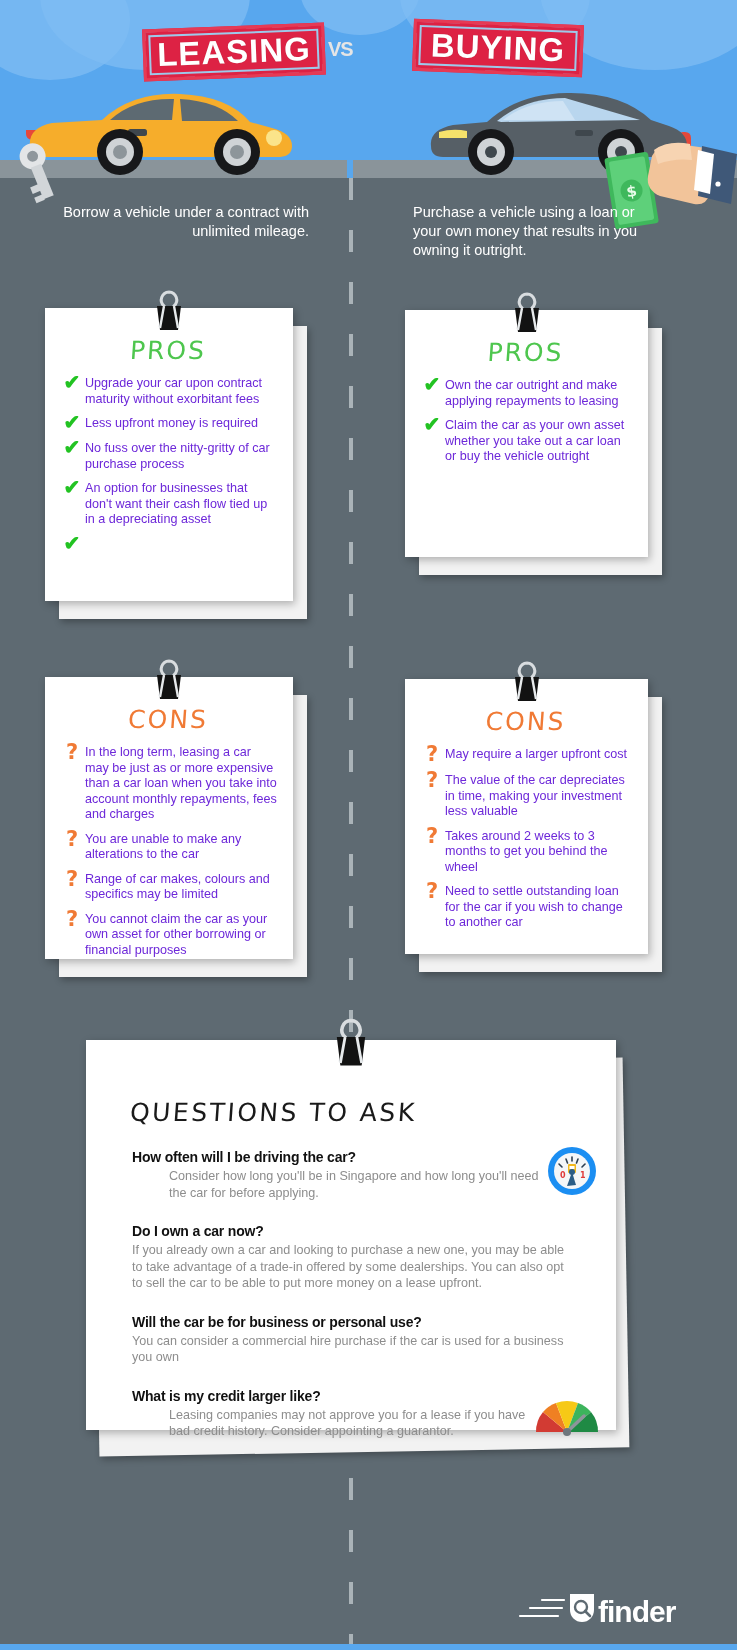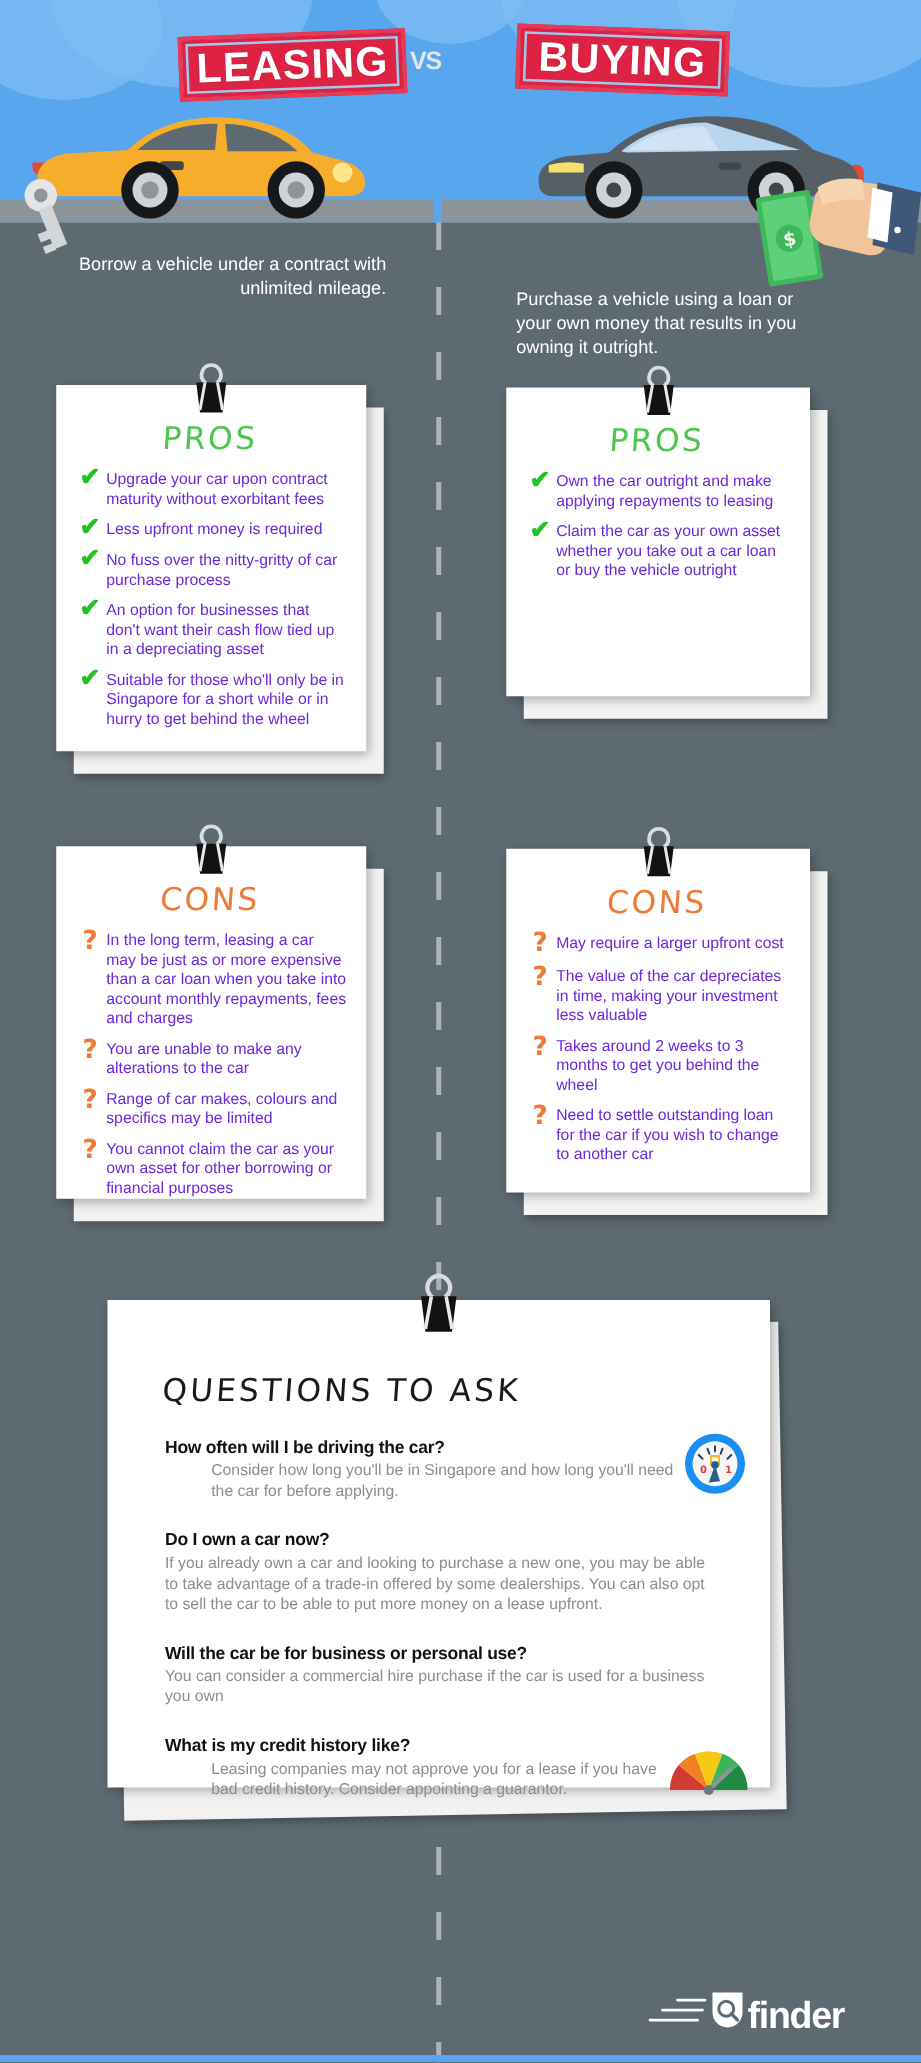--- a/index.html
+++ b/index.html
@@ -99,21 +99,21 @@
   }
 
   
   .intro {
     position: absolute;
     color: #ffffff;
     font-size: 14.5px;
     line-height: 19px;
   }
   #intro-left  { left: 59px;  top: 203px; width: 250px; text-align: right; }
-  #intro-right { left: 413px; top: 203px; width: 250px; margin-top: 28px; }
+  #intro-right { left: 413px; top: 203px; width: 250px; }
 
   
   .card-wrap { position: absolute; }
   .sheet-back {
     position: absolute; left: 14px; top: 18px;
     width: 100%; height: 100%;
     background: #f2f2f2;
     box-shadow: 2px 3px 7px rgba(0,0,0,.30);
   }
   .sheet {
@@ -297,21 +297,20 @@
           <li>
             <span class="bullet"><span class="check">✔</span></span>
             <span class="txt">No fuss over the nitty-gritty of car purchase process</span>
           </li>
           <li>
             <span class="bullet"><span class="check">✔</span></span>
             <span class="txt">An option for businesses that don't want their cash flow tied up in a depreciating asset</span>
           </li>
           <li>
             <span class="bullet"><span class="check">✔</span></span>
-            <span class="txt">Suitable for those who'll only be in Singapore for a short while or in hurry to get behind the wheel</span>
           </li>
         </ul>
     </div>
     <svg class="clip" viewBox="0 0 44 42">
       <path d="M22 2 a8 8 0 0 1 5 14 L31 37 M22 2 a8 8 0 0 0 -5 14 L13 37" stroke="#d9dde0" stroke-width="3" fill="none"></path>
       <path d="M10 16 L34 16 L31 40 L13 40 Z" fill="#121212"></path>
       <path d="M27 16 L31 38 M17 16 L13 38" stroke="#e7eaec" stroke-width="2.4" fill="none"></path>
     </svg>
   </div>
 
@@ -428,21 +427,21 @@
         <h3>Do I own a car now?</h3>
         <p>If you already own a car and looking to purchase a new one, you may be able to take advantage of a trade-in offered by some dealerships. You can also opt to sell the car to be able to put more money on a lease upfront.</p>
       </div>
 
       <div class="q-block">
         <h3>Will the car be for business or personal use?</h3>
         <p>You can consider a commercial hire purchase if the car is used for a business you own</p>
       </div>
 
       <div class="q-block narrow">
-        <h3>What is my credit history like?</h3>
+        <h3>What is my credit larger like?</h3>
         <p>Leasing companies may not approve you for a lease if you have bad credit history. Consider appointing a guarantor.</p>
         <svg style="position:absolute; right:14px; top:4px;" width="70" height="44" viewBox="0 0 70 44">
           <path d="M35 40 L4 40 A31 31 0 0 1 11 20 Z" fill="#d23b33"></path>
           <path d="M35 40 L11 20 A31 31 0 0 1 24 11 Z" fill="#ef8023"></path>
           <path d="M35 40 L24 11 A31 31 0 0 1 46 11 Z" fill="#f6c916"></path>
           <path d="M35 40 L46 11 A31 31 0 0 1 59 20 Z" fill="#3cb45c"></path>
           <path d="M35 40 L59 20 A31 31 0 0 1 66 40 Z" fill="#1f8a44"></path>
           <line x1="35" y1="40" x2="52" y2="24" stroke="#8d959a" stroke-width="3.5" stroke-linecap="round"></line>
           <circle cx="35" cy="40" r="4" fill="#6e777d"></circle>
         </svg>

